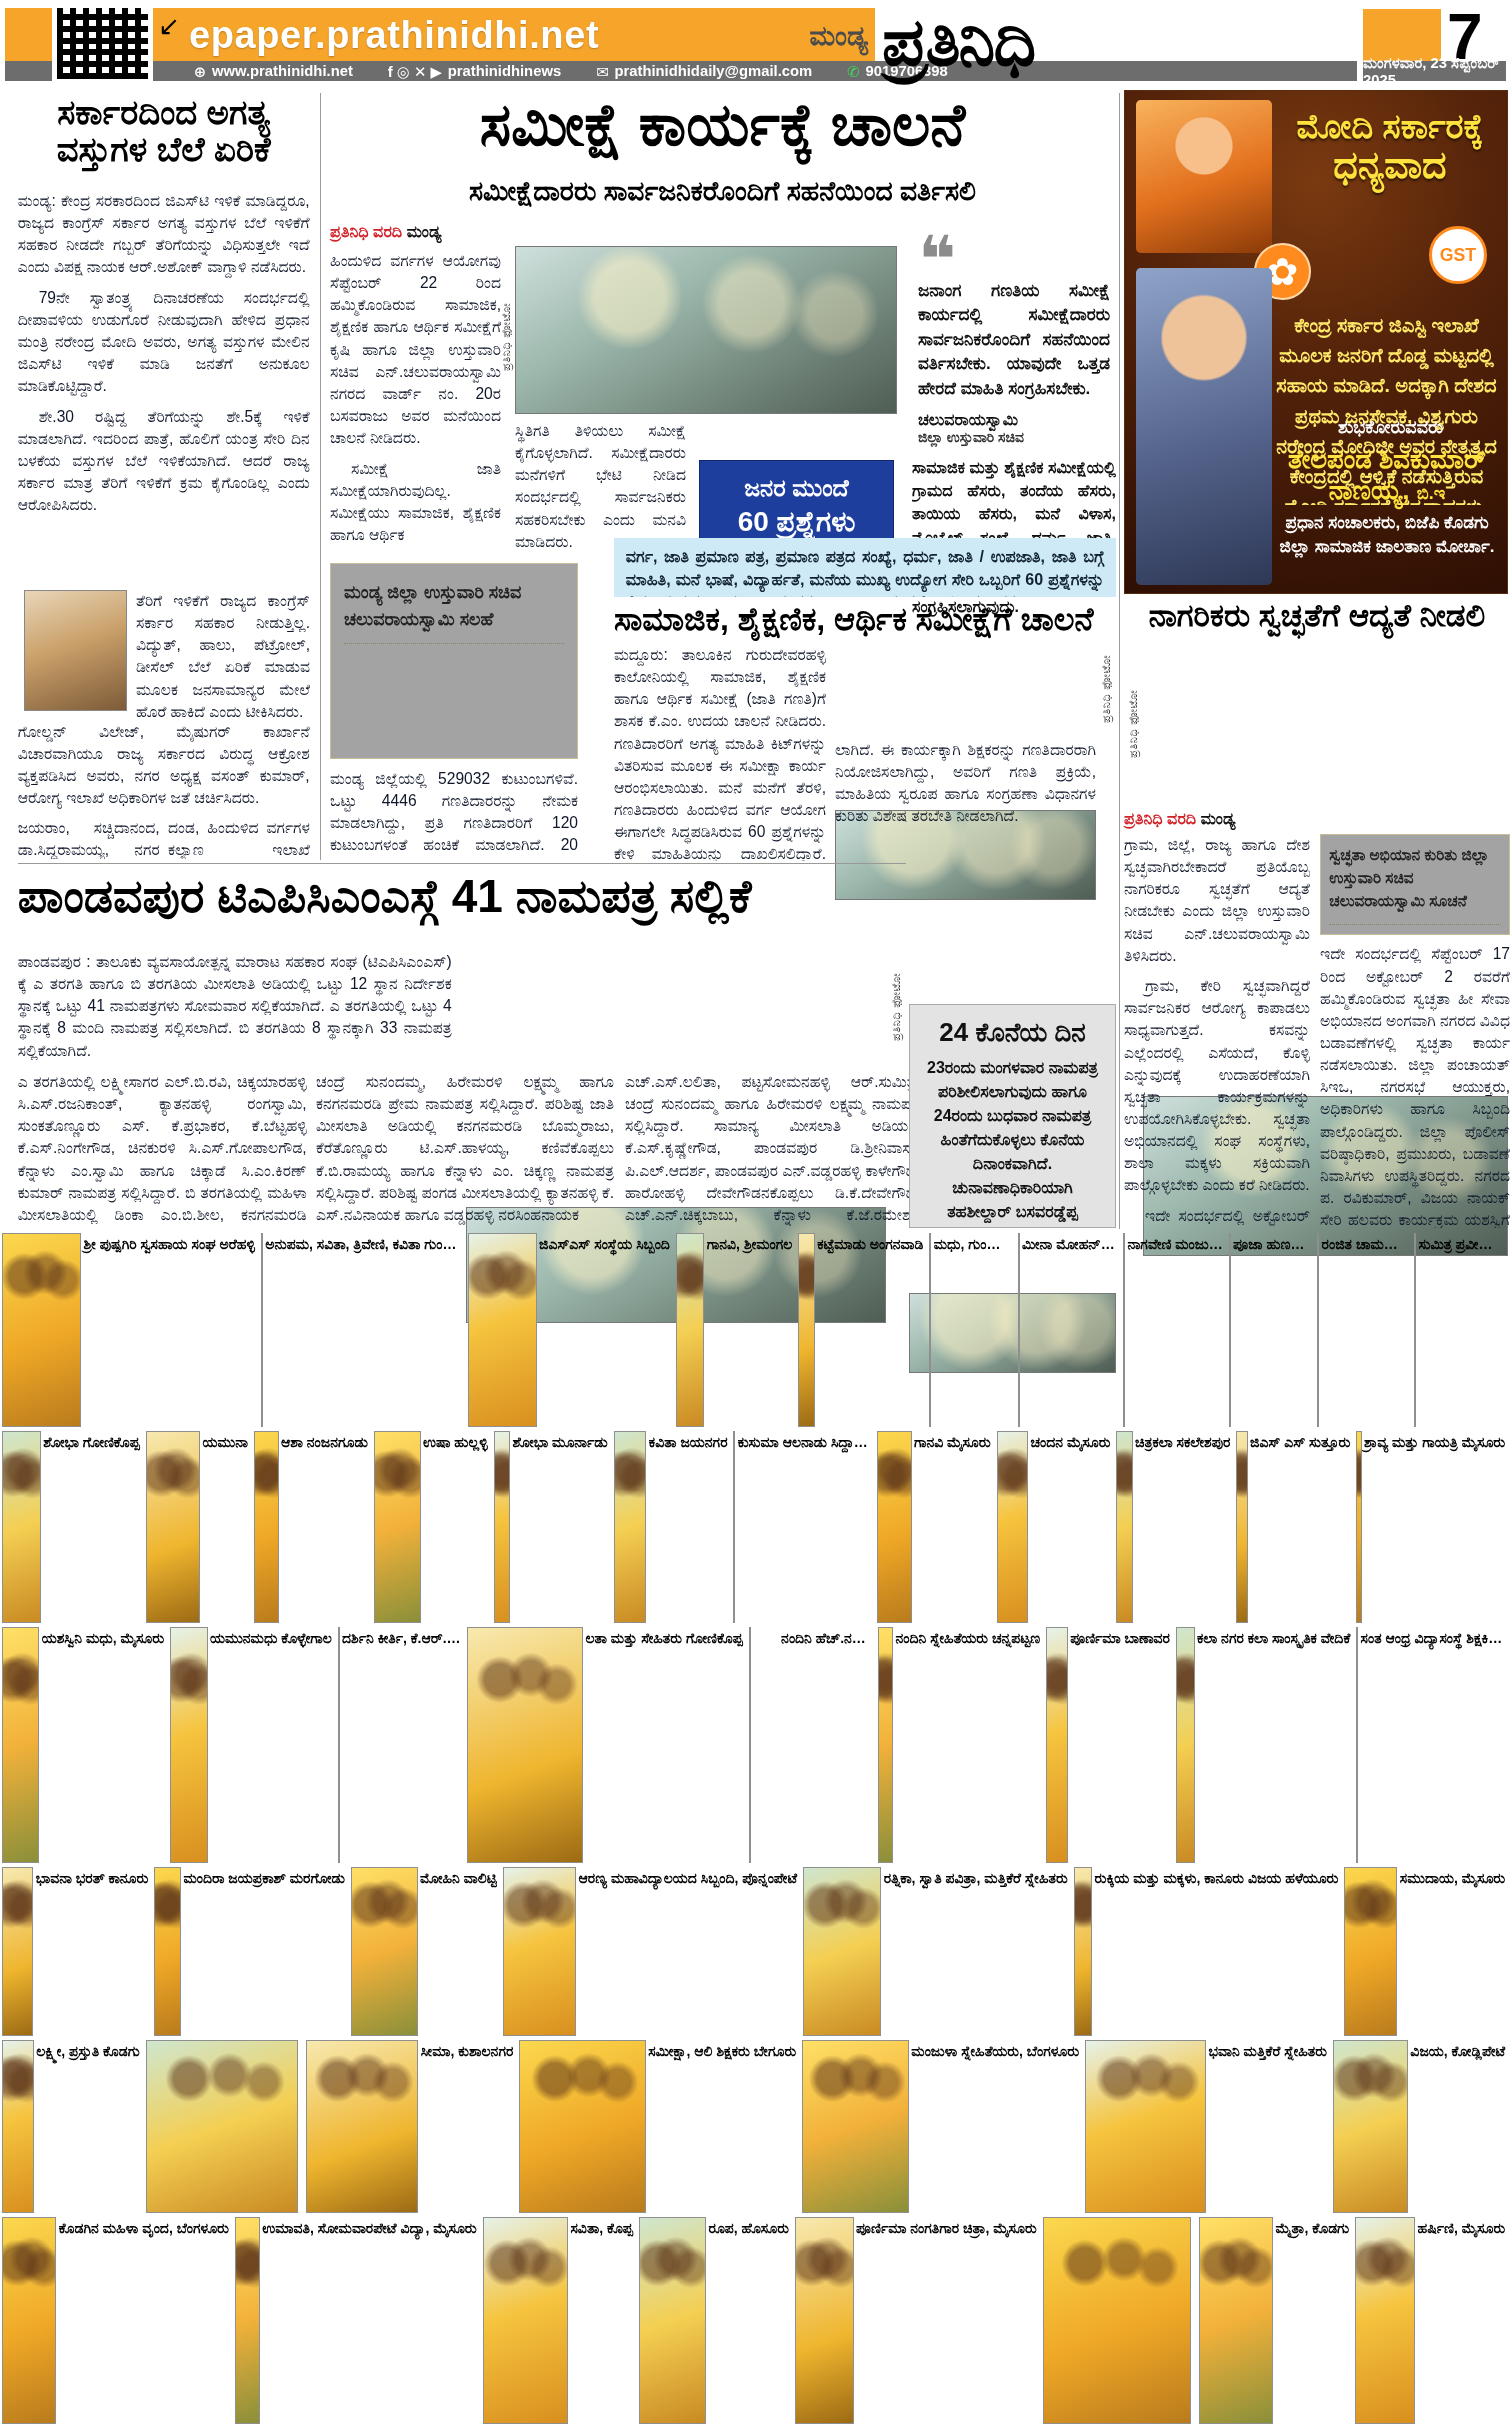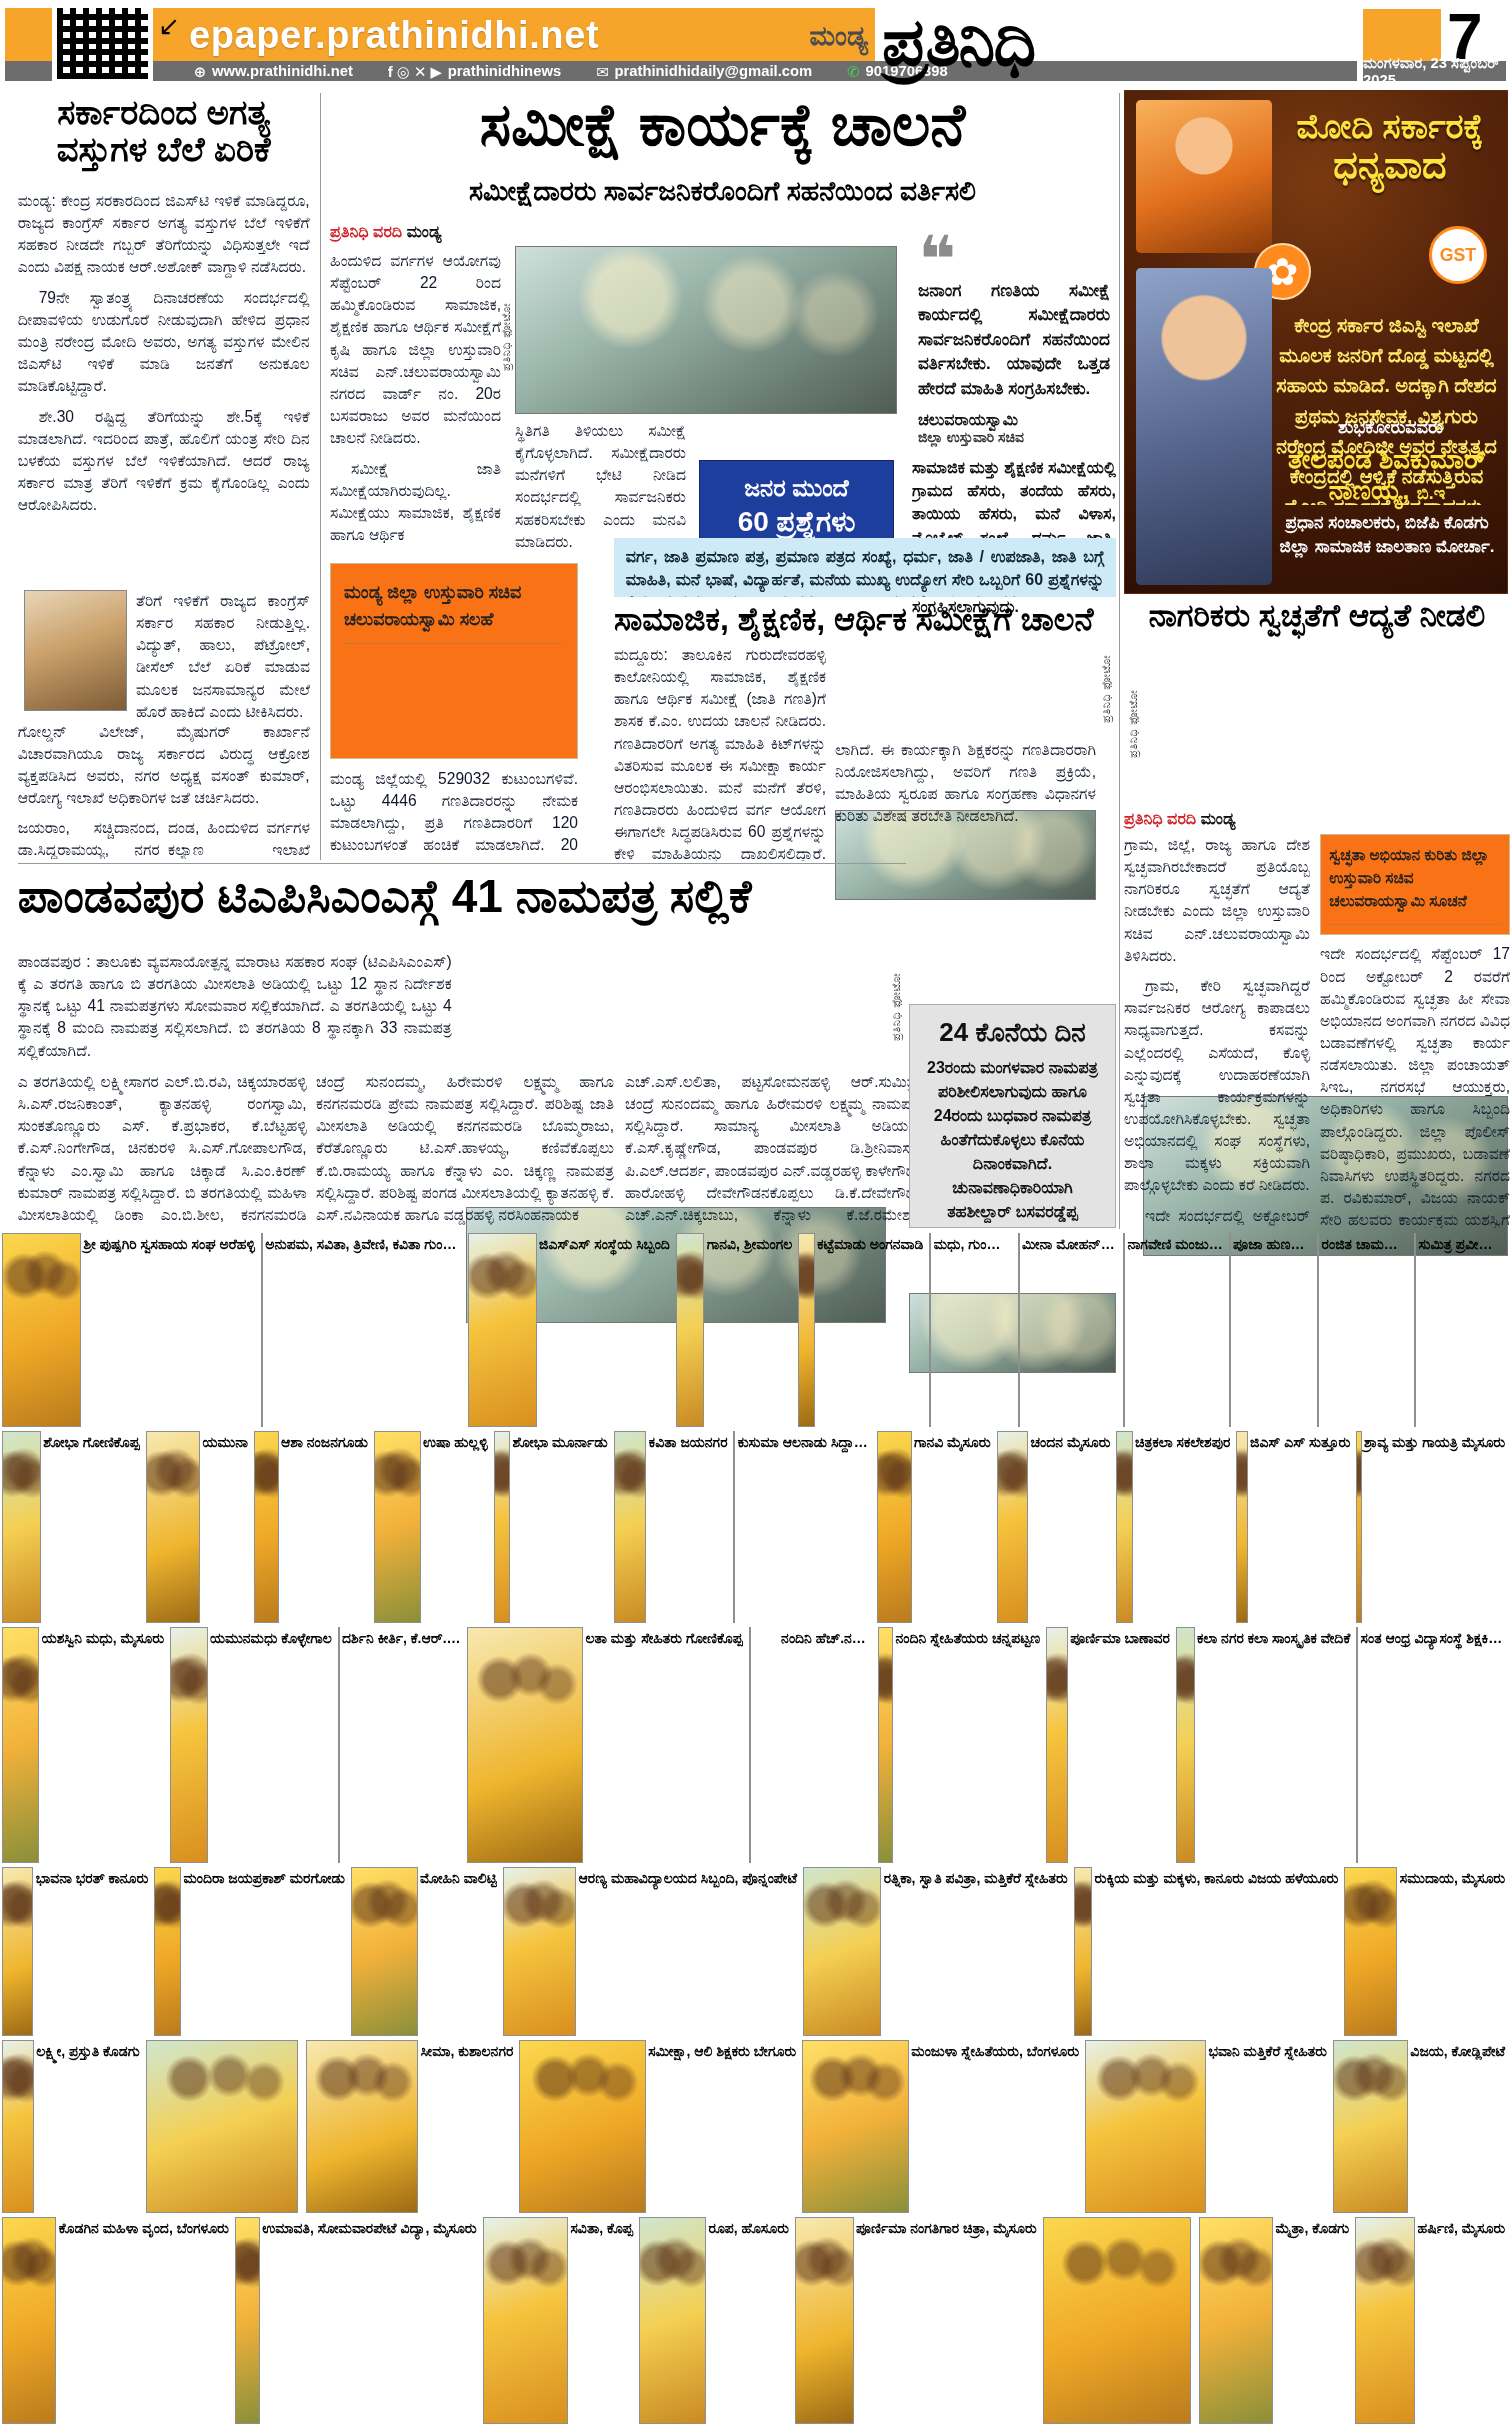--- a/index.html
+++ b/index.html
@@ -36,21 +36,21 @@
   .news-photo{background:linear-gradient(150deg,#cfe0dc 0%,#9db8ad 35%,#6c7f74 75%,#4f5d55 100%);
       border:0.6px solid #777;position:relative;}
   .news-photo::after{content:"";position:absolute;inset:0;
       background:radial-gradient(circle at 30% 30%,rgba(255,244,200,.55) 0 35px,transparent 53px),
                  radial-gradient(circle at 62% 34%,rgba(255,244,200,.45) 0 32px,transparent 50px),
                  radial-gradient(circle at 84% 40%,rgba(240,230,190,.4) 0 26.6px,transparent 44px);}
   .portrait{background:linear-gradient(160deg,#e8d6b8 0%,#caa06a 45%,#7d5b38 100%);border:0.6px solid #888;}
   .vcredit{writing-mode:vertical-rl;transform:rotate(180deg);font-size:11.2px;color:#333;
            letter-spacing:0.6px;text-align:center;}
   
-  .advisory{background:#f97316;border:0.6px solid #c9bd97;padding:15.3px 13px;
+  .advisory{background:#a3a3a3;border:0.6px solid #c9bd97;padding:15.3px 13px;
             font-size:17.7px;font-weight:800;line-height:1.5;color:#222;}
   .advisory .dots{border-bottom:1.8px dotted #8a8262;margin-top:10.6px;}
   .bluebox{background:#1e3e9e;color:#fff;text-align:center;display:flex;flex-direction:column;
            align-items:center;justify-content:center;gap:3.5px;border:1.2px solid #12266b;}
   .bluebox .l1{font-size:23.6px;font-weight:800;}
   .bluebox .l2{font-size:28px;font-weight:900;}
   .lightband{background:#cdeaf6;padding:8.3px 11.8px;font-size:16px;font-weight:700;
              line-height:1.4;text-align:justify;color:#123;}
   .graybox{background:#e3e3e3;border:0.6px solid #aaa;padding:11.8px 14px;}
   .graybox .gb-title{font-size:26px;font-weight:900;text-align:center;margin-bottom:8.3px;}

